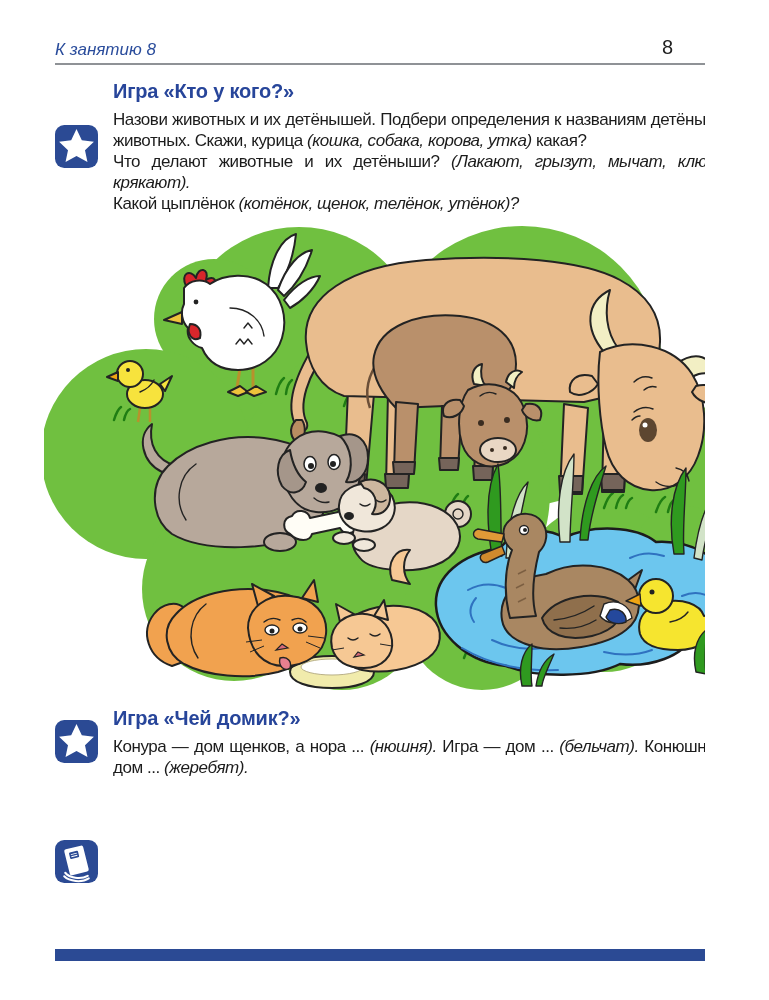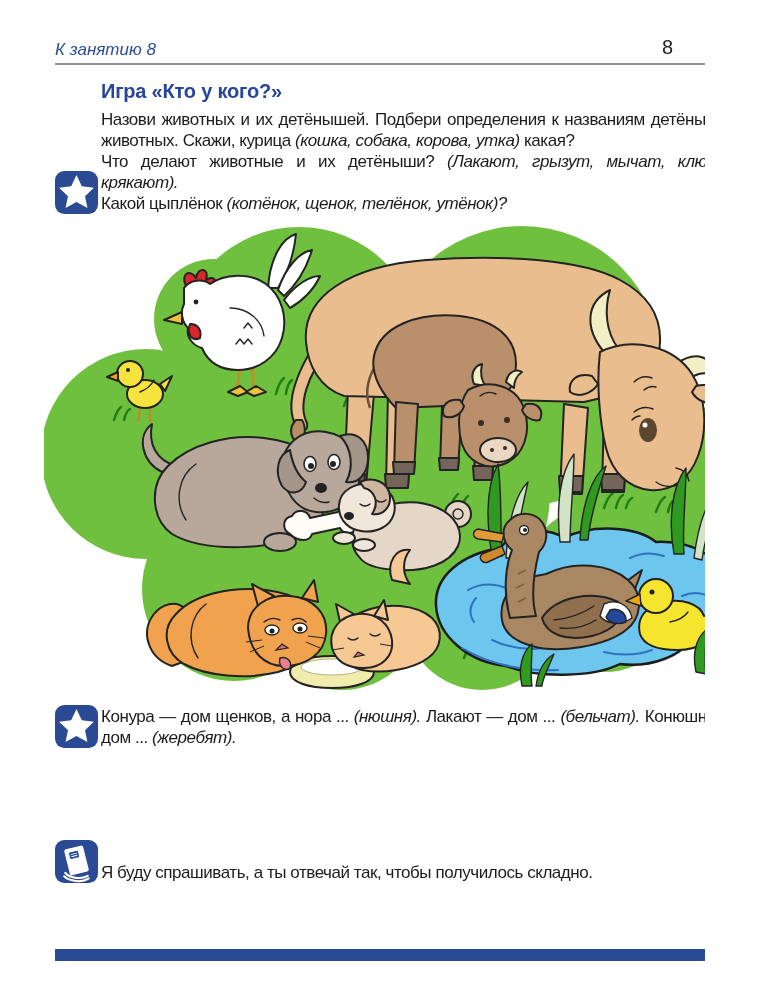--- a/index.html
+++ b/index.html
@@ -1,21 +1,21 @@
 <!DOCTYPE html>
 <html><head>
 <meta charset="utf-8">
 <style>
   html,body{margin:0;padding:0;background:#ffffff;}
   .page{position:relative;width:705px;height:1000px;background:#fff;overflow:hidden;
         font-family:Liberation Sans, sans-serif;color:#1c1c1c;}
   .running-head{position:absolute;top:40px;left:55px;font-style:italic;font-size:17px;color:#2b4d9c;}
   .folio{position:absolute;top:36px;right:32px;font-size:20px;color:#222;}
   .rule{position:absolute;top:63px;left:55px;width:682px;height:2px;background:#8f9296;}
-  .section{position:absolute;left:55px;width:682px;display:flex;gap:3px;align-items:flex-end;}
+  .section{position:absolute;left:55px;width:682px;display:flex;gap:15px;align-items:center;}
   .s1{top:78px}.s2{top:705px}.s3{top:840px}
   .icon-box{flex:0 0 43px;width:43px;height:43px;}
   .sec-body{flex:1;min-width:0;}
   h2{margin:1px 0 6px;font-size:20px;line-height:24px;color:#27459a;font-weight:bold;letter-spacing:-0.2px;}
   p{margin:0;font-size:17px;line-height:21px;text-align:justify;letter-spacing:-0.45px;}
   p i{font-style:italic;}
   .figure{position:absolute;left:44px;top:224px;width:692px;height:466px;}
   .footer-bar{position:absolute;left:55px;top:949px;width:682px;height:12px;background:#2b4a94;}
   .ln{stroke:#232323;stroke-width:2;stroke-linecap:round;stroke-linejoin:round;}
   .thin{stroke:#232323;stroke-width:1.4;stroke-linecap:round;stroke-linejoin:round;}
@@ -267,36 +267,36 @@
   </div>
 
   <div class="section s2">
     <div class="icon-box">
       <svg width="43" height="43" viewBox="0 0 42 42">
         <rect width="42" height="42" rx="9" fill="#2b4a94"></rect>
         <path d="M21 4 L26.2 14.9 L38 16.3 L29.3 24.6 L31.7 36.2 L21 30.2 L10.3 36.2 L12.7 24.6 L4 16.3 L15.8 14.9 Z" fill="#ffffff"></path>
       </svg>
     </div>
     <div class="sec-body">
-      <p><span>Конура — дом щенков, а нора ... </span><i>(нюшня).</i><span> Лакают — дом ... </span><i>(бельчат).</i><span> Ко­нюшня — дом ... </span><i>(жеребят).</i></p>
+      <h2>Игра «Чей домик?»</h2>
+      <p><span>Конура — дом щенков, а нора ... </span><i>(нюшня).</i><span> Игра — дом ... </span><i>(бельчат).</i><span> Ко­нюшня — дом ... </span><i>(жеребят).</i></p>
     </div>
   </div>
 
   <div class="section s3">
     <div class="icon-box">
       <svg width="43" height="43" viewBox="0 0 42 42">
         <rect width="42" height="42" rx="9" fill="#2b4a94"></rect>
         <g transform="rotate(-14 21 22)">
           <rect x="12" y="7" width="19" height="26" rx="2" fill="#ffffff"></rect>
           <rect x="16" y="11" width="9" height="6.5" rx="1" fill="#2b4a94"></rect>
           <path d="M17.5 13.2 h6 M17.5 15.3 h6" stroke="#ffffff" stroke-width="0.9"></path>
         </g>
         <path d="M10,32 C14,37 25,39 32,35" stroke="#ffffff" stroke-width="2" fill="none" stroke-linecap="round"></path>
         <path d="M9,35.5 C14,40.5 26,42 33,37.5" stroke="#ffffff" stroke-width="2" fill="none" stroke-linecap="round"></path>
       </svg>
     </div>
     <div class="sec-body">
-      <p><span>Я буду спрашивать, а ты отвечай так, чтобы получилось складно.</span></p>
     </div>
   </div>
 
   <div class="footer-bar"></div>
 </div>
 
 </body></html>

